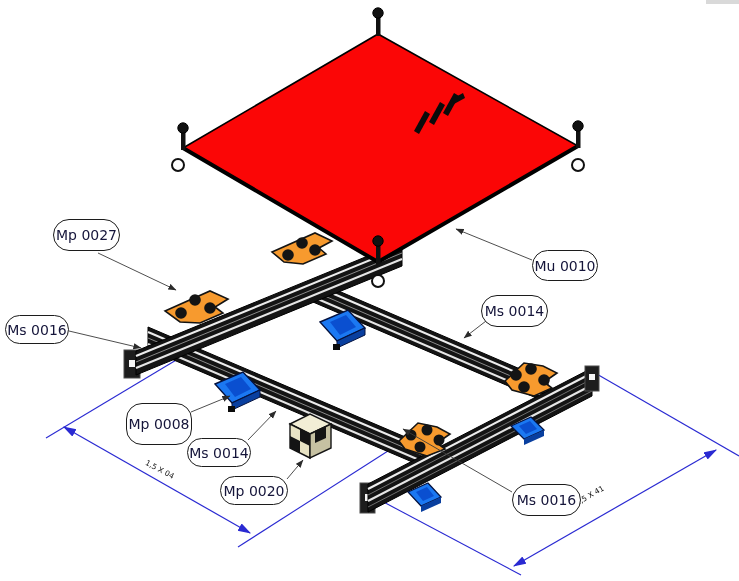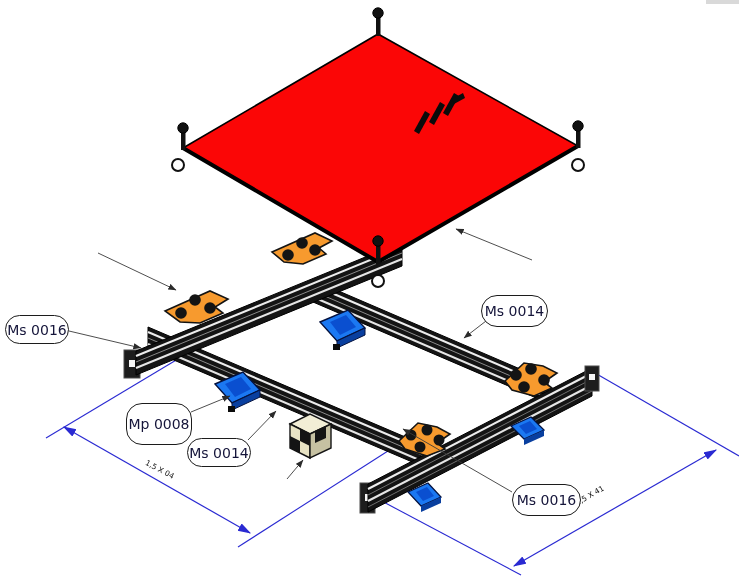--- a/index.html
+++ b/index.html
@@ -174,29 +174,38 @@
 
   <g stroke="#2a2ad2" stroke-width="1.2" fill="none">
     <line x1="64" y1="427" x2="250" y2="533" marker-start="url(#abl)" marker-end="url(#abl)"></line>
     <line x1="514" y1="566" x2="716" y2="450" marker-start="url(#abl)" marker-end="url(#abl)"></line>
   </g>
 </svg>
 
   <div class="dim-text" style="left:144px;top:465px;transform:rotate(28deg);">1,5 X 04</div>
   <div class="dim-text" style="left:574px;top:491px;transform:rotate(-30deg);">2,5 X 41</div>
 
+  <div class="callout" style="left:53px;top:219px;width:67px;height:32px;">
+    <span>Mp 0027</span>
+  </div>
   <div class="callout" style="left:5px;top:315px;width:64px;height:29px;">
     <span>Ms 0016</span>
   </div>
+  <div class="callout" style="left:532px;top:250px;width:66px;height:31px;">
+    <span>Mu 0010</span>
+  </div>
   <div class="callout" style="left:481px;top:295px;width:67px;height:32px;">
     <span>Ms 0014</span>
   </div>
   <div class="callout" style="left:126px;top:403px;width:66px;height:42px;">
     <span>Mp 0008</span>
   </div>
   <div class="callout" style="left:187px;top:438px;width:64px;height:29px;">
     <span>Ms 0014</span>
   </div>
+  <div class="callout" style="left:220px;top:476px;width:68px;height:29px;">
+    <span>Mp 0020</span>
+  </div>
   <div class="callout" style="left:512px;top:484px;width:69px;height:32px;">
     <span>Ms 0016</span>
   </div>
 
 </div>
 
 </body></html>

